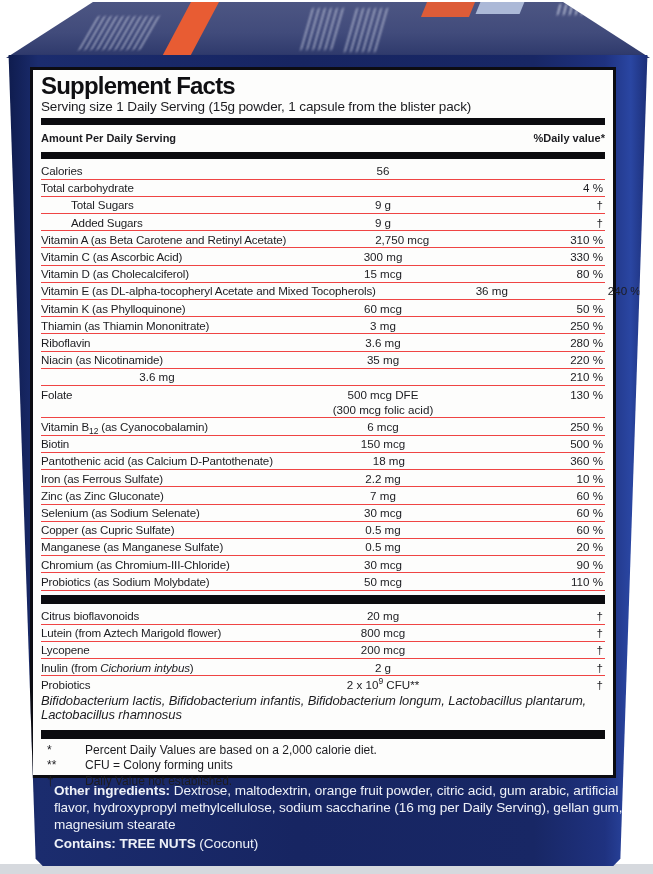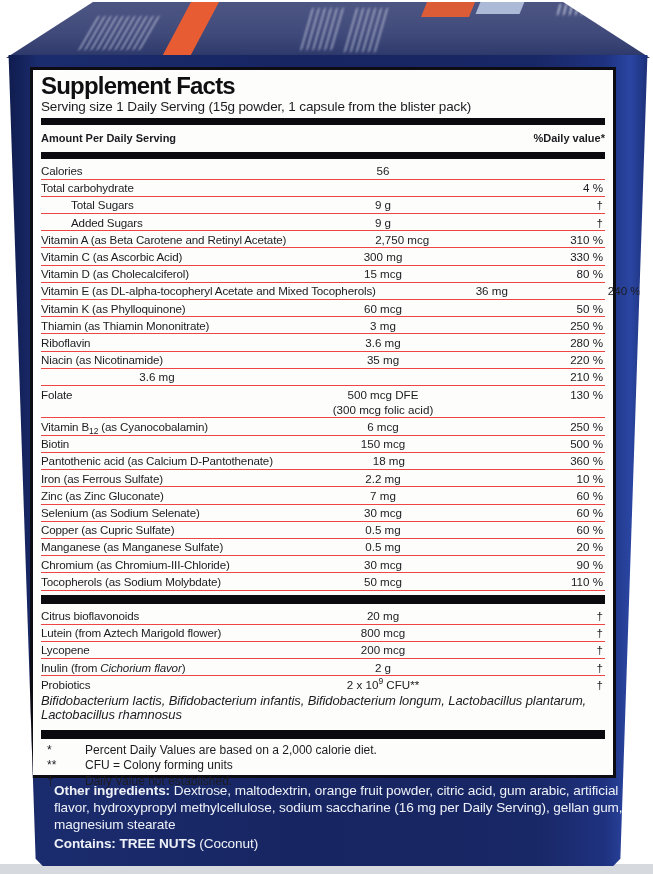--- a/index.html
+++ b/index.html
@@ -256,21 +256,21 @@
             <span class="dv">20 %</span>
           </div>
           <div class="row">
             <span class="nm">Chromium (as Chromium-III-Chloride)</span>
             <span class="amt">
               <span>30 mcg</span>
             </span>
             <span class="dv">90 %</span>
           </div>
           <div class="row">
-            <span class="nm">Tocopherols (as Sodium Molybdate)</span>
+            <span class="nm">Probiotics (as Sodium Molybdate)</span>
             <span class="amt">
               <span>50 mcg</span>
             </span>
             <span class="dv">110 %</span>
           </div>
         </div>
 
       <div class="bar block"></div>
 
       <div class="rows rows2" id="rows2">
@@ -289,21 +289,21 @@
             <span class="dv">†</span>
           </div>
           <div class="row">
             <span class="nm">Lycopene</span>
             <span class="amt">
               <span>200 mcg</span>
             </span>
             <span class="dv">†</span>
           </div>
           <div class="row">
-            <span class="nm"><span>Inulin (from </span><i>Cichorium flavor</i><span>)</span></span>
+            <span class="nm"><span>Inulin (from </span><i>Cichorium intybus</i><span>)</span></span>
             <span class="amt">
               <span>2 g</span>
             </span>
             <span class="dv">†</span>
           </div>
           <div class="row">
             <span class="nm">Probiotics</span>
             <span class="amt">
               <span><span>2 x 10</span><sup>9</sup><span> CFU**</span></span>
             </span>

